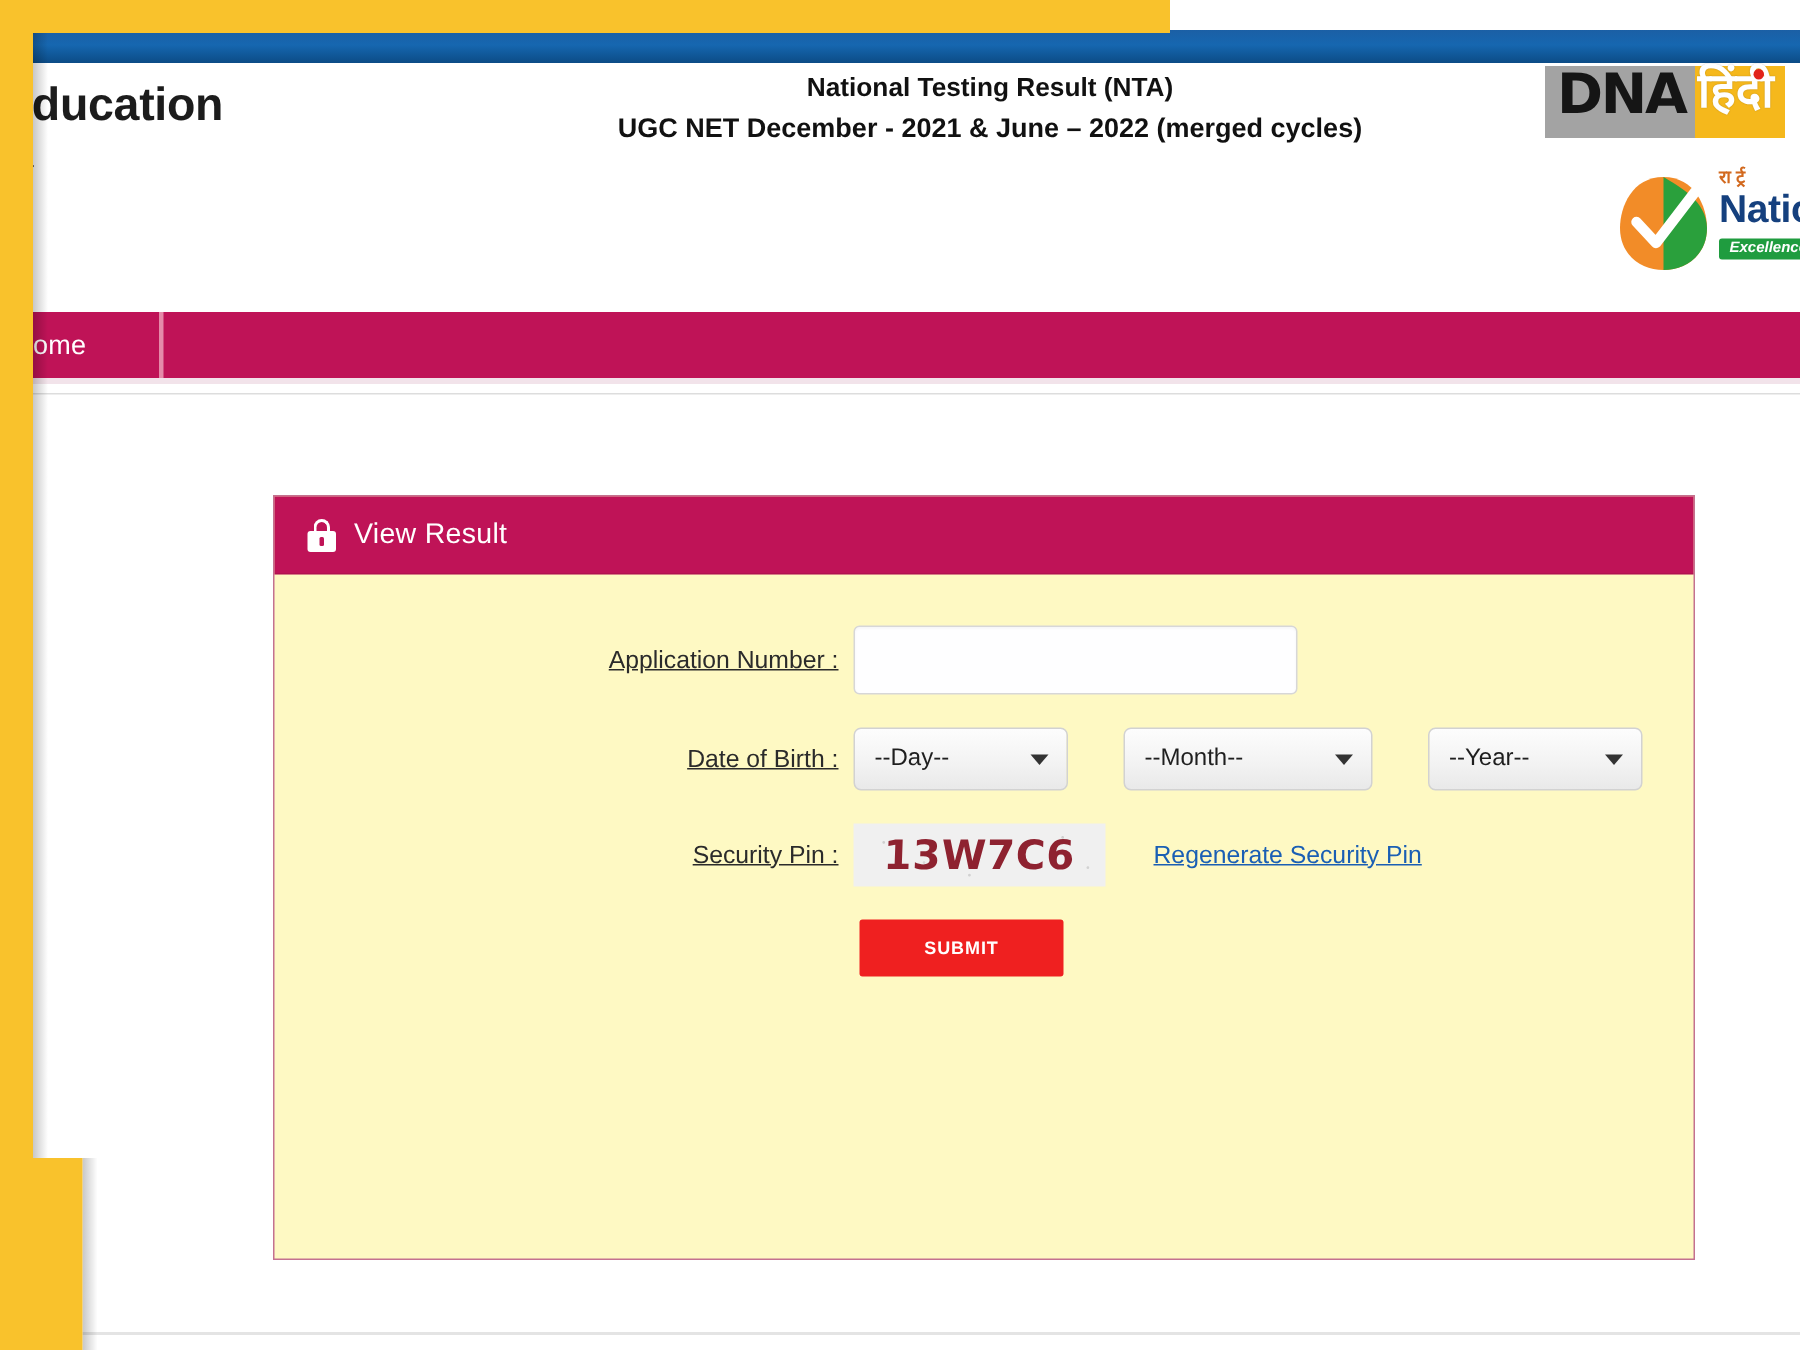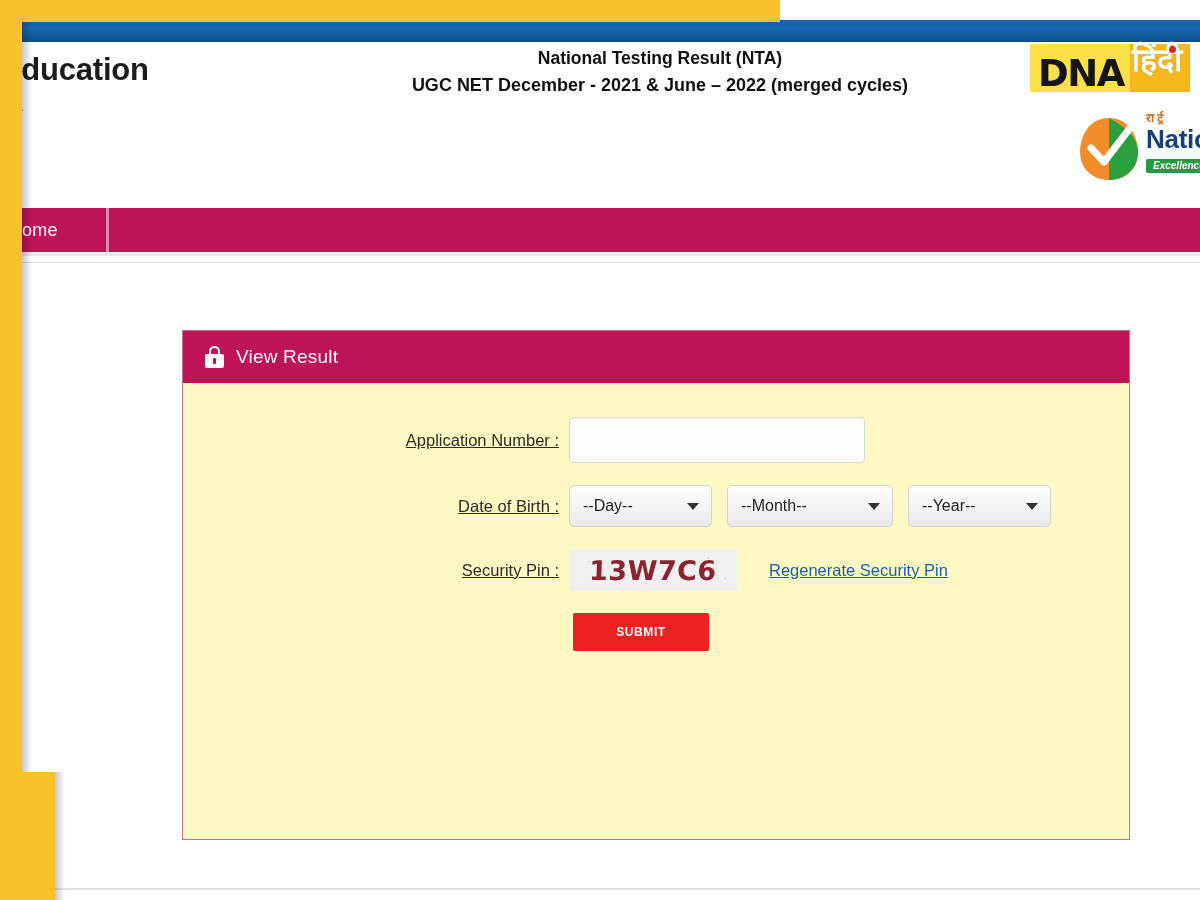--- a/index.html
+++ b/index.html
@@ -163,23 +163,23 @@
   
   .dna-watermark {
     position: absolute;
     left: 1030px; top: 44px;
     z-index: 60;
     display: flex;
     align-items: stretch;
     height: 48px;
   }
   .dna-box {
-    background: #fde047;
-    display: flex;
-    align-items: flex-end;
+    background: #a3a3a3;
+    display: flex;
+    align-items: flex-start;
     padding: 0 6px 0 8px;
   }
   .dna-text {
     font-size: 37px;
     font-weight: 800;
     color: #151515;
     letter-spacing: -1.5px;
     line-height: 1;
     font-family: "DejaVu Sans", sans-serif;
   }
@@ -329,21 +329,21 @@
     border-radius: 4px;
     background: #fefeff;
     box-shadow: inset 0 1px 2px rgba(0,0,0,0.04);
     font-size: 15px;
     padding: 0 9px;
     font-family: "Liberation Sans", sans-serif;
     color: #222;
     outline: none;
   }
 
-  .dob-group { display: flex; gap: 15px; }
+  .dob-group { display: flex; gap: 37px; }
   .select-box {
     position: relative;
     height: 42px;
     border: 1px solid #d2d2d2;
     border-radius: 5px;
     background: linear-gradient(to bottom, #fdfdfd 0%, #f3f3f3 55%, #e9e9e9 100%);
     display: flex;
     align-items: center;
     padding: 0 30px 0 13px;
     font-size: 16px;

